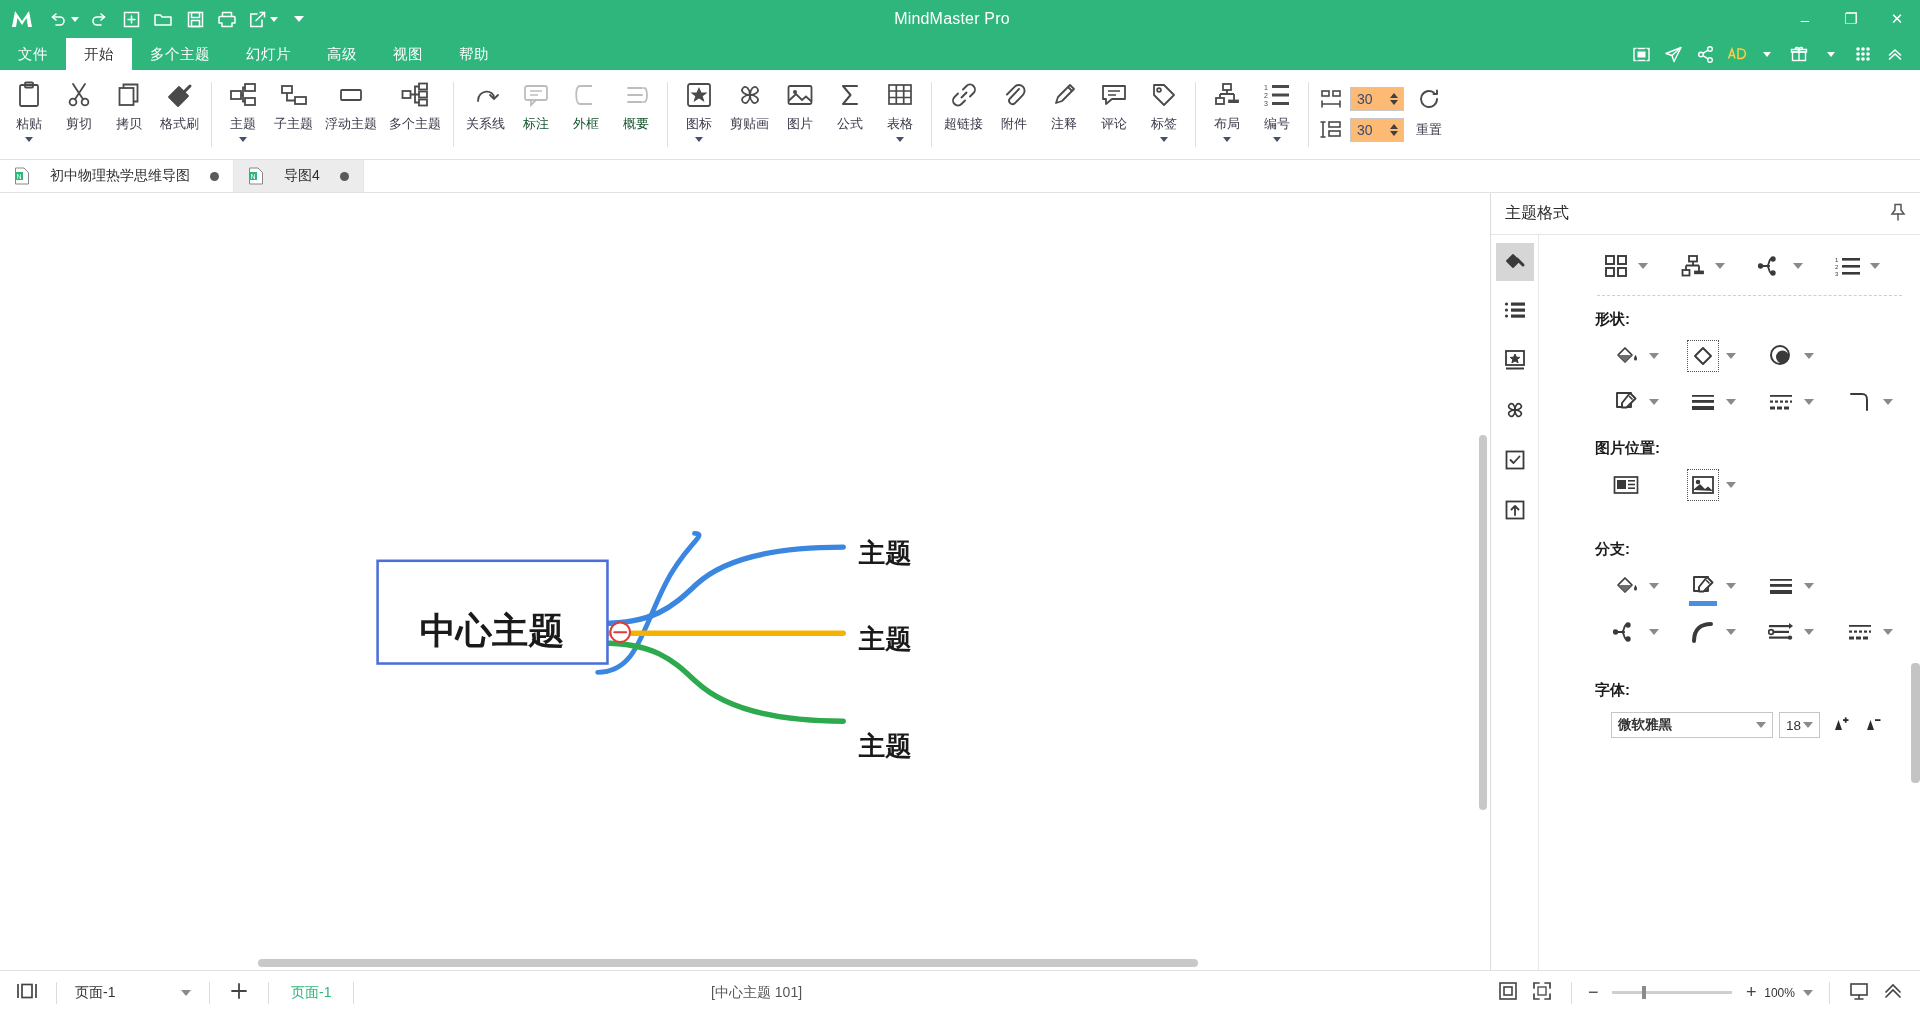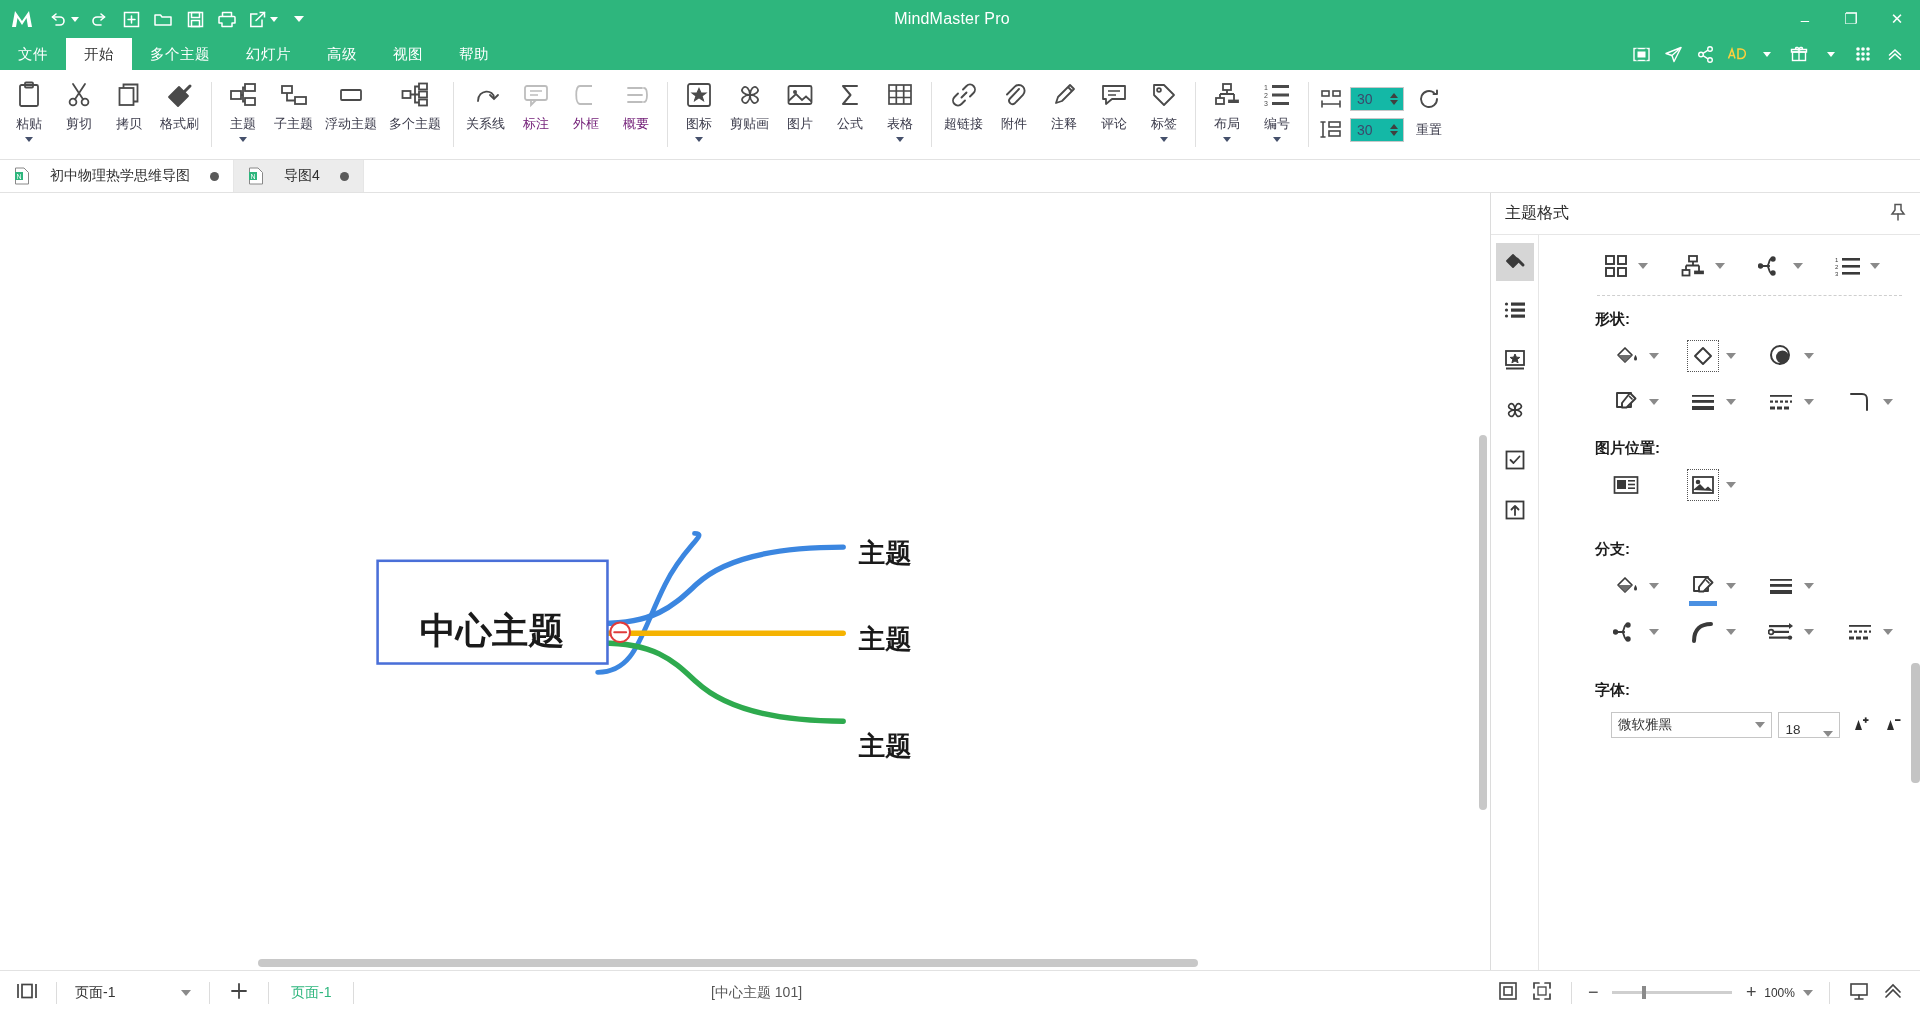--- a/index.html
+++ b/index.html
@@ -54,30 +54,30 @@
     overflow: hidden;
   }
   .rgroup { display: flex; align-items: stretch; }
   .rsep { width: 1px; background: #e0e0e0; margin: 12px 6px; }
   .ritem {
     min-width: 50px; display: flex; flex-direction: column; align-items: center;
     justify-content: flex-start; padding: 8px 6px 0 6px; position: relative; cursor: default;
   }
   .ritem .ricon { height: 34px; display:flex; align-items:center; justify-content:center; }
   .ritem .rlabel { font-size: 13px; color: #3a3a4a; margin-top: 3px; white-space: nowrap; }
-  .ritem.disabled .rlabel { color: #701a75; font-family: Liberation Mono, monospace; }
+  .ritem.disabled .rlabel { color: #14532d; font-family: Liberation Mono, monospace; }
   .ritem.disabled .ricon { opacity: .36; }
   .rcaret { width:0;height:0;border-left:4.5px solid transparent;border-right:4.5px solid transparent;border-top:5px solid #45506b; margin-top: 4px;}
 
   
   .spingroup { display:flex; flex-direction:column; justify-content:center; gap:7px; padding: 0 4px; }
   .spinrow { display:flex; align-items:center; gap:7px; }
   .spinicon { width:24px; display:flex; align-items:center; justify-content:center; }
   .spinbox {
-    width: 54px; height: 24px; border:1px solid #c8c8c8; background:#14b8a6;
+    width: 54px; height: 24px; border:1px solid #c8c8c8; background:#fdba74;
     display:flex; align-items:center; padding-left:6px; font-size:14px; color:#3b4a6b;
   }
   .spinarrows { width:16px; margin-left:auto; display:flex; flex-direction:column; align-items:center; justify-content:center; gap:2px; padding-right:3px;}
   .sa-up { width:0;height:0;border-left:4px solid transparent;border-right:4px solid transparent;border-bottom:5px solid #404040;}
   .sa-dn { width:0;height:0;border-left:4px solid transparent;border-right:4px solid transparent;border-top:5px solid #404040;}
 
   
   .doctabs {
     height: 33px; flex: 0 0 33px; display: flex; align-items: stretch;
     background: #fff; border-bottom: 1px solid #e2e2e2;
@@ -133,22 +133,22 @@
   .ibox.sel { outline: 1px dotted #555; }
   .ibox.underline::after {
     content:''; position:absolute; left:1px; right:1px; bottom:-5px; height:5px; background:#4a90e2;
   }
   .dcaret { width:0;height:0;border-left:5px solid transparent;border-right:5px solid transparent;border-top:6px solid #8a8a8a;}
   .fontrow { display:flex; align-items:center; gap: 6px; padding-left: 16px; }
   .fsel {
     height: 26px; border:1px solid #c6c6c6; background:#fff; display:flex; align-items:center;
     padding: 0 6px; font-size: 13.5px; color: #333;
   }
-  .fsel.name { width: 162px; }
-  .fsel.size { width: 62px; align-items: flex-end; }
+  .fsel.name { width: 162px; font-weight: bold; }
+  .fsel.size { width: 41px; }
   .fsel .dcaret { margin-left:auto; }
   .azbtn { width:26px; height:26px; display:flex; align-items:center; justify-content:center; }
   .rpanel-vscroll { position:absolute; right:0; top:8px; bottom:6px; width:9px; }
   .rpanel-vscroll .thumb { position:absolute; top: 420px; height: 120px; width:9px; background:#c4c4c4; border-radius:4px;}
 
   
   .statusbar {
     height: 44px; flex: 0 0 44px; background:#fff; border-top:1px solid #e2e2e2;
     display:flex; align-items:center; padding: 0 10px; gap: 0;
   }

